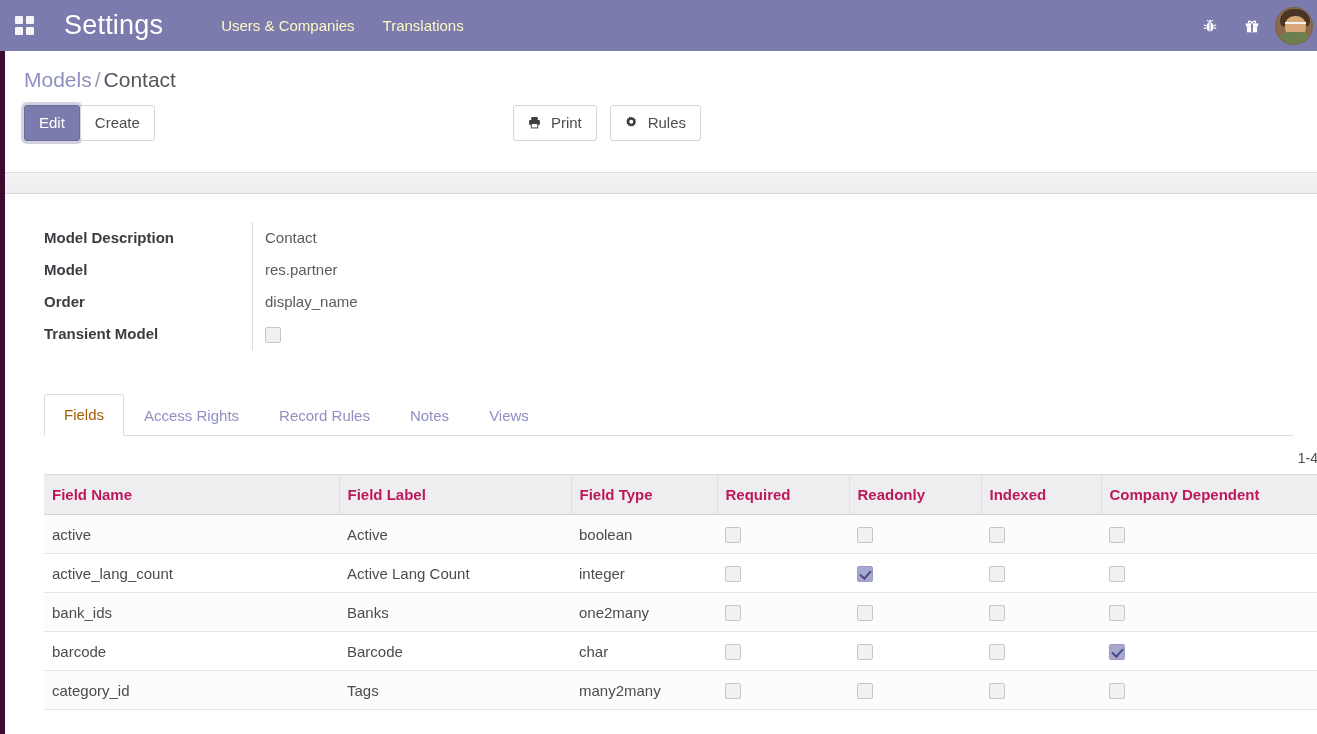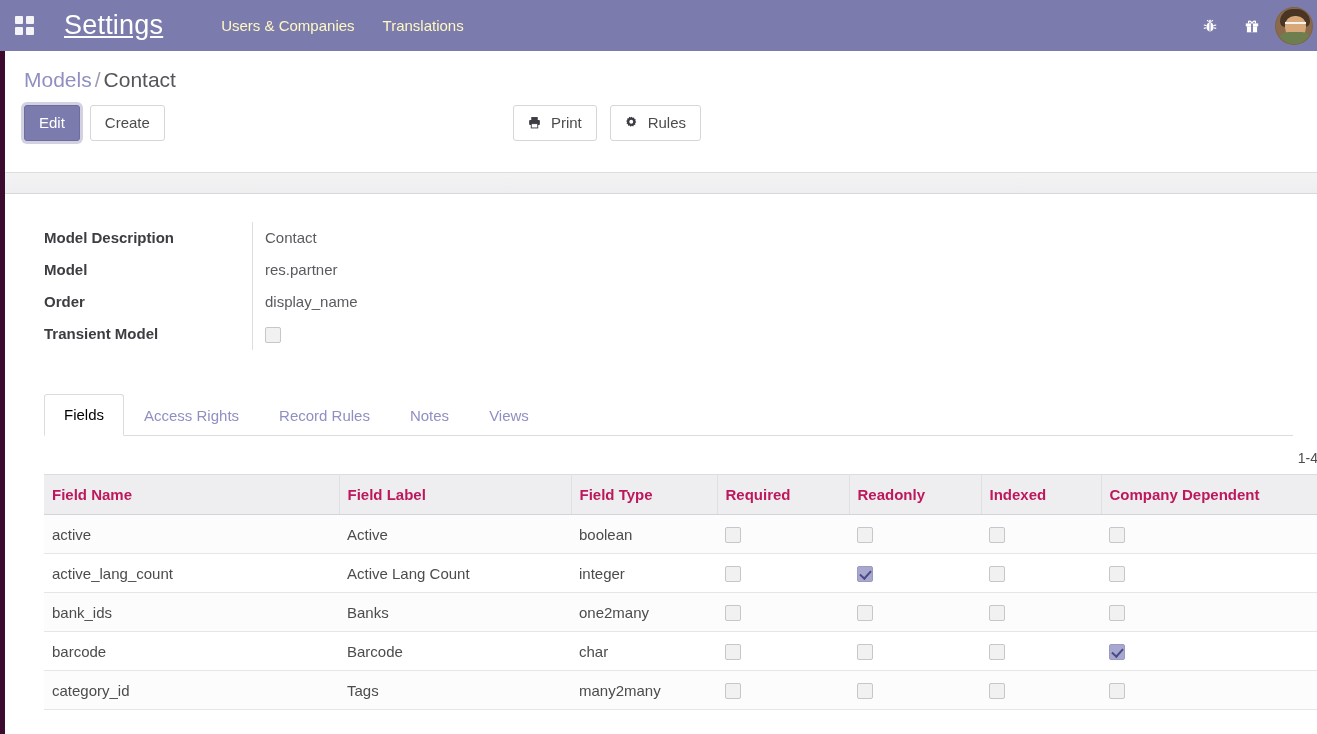--- a/index.html
+++ b/index.html
@@ -36,21 +36,21 @@
     width: 48px; height: 51px;
     display: flex; align-items: center; justify-content: center;
     cursor: pointer;
   }
   .grid-icon { width: 19px; height: 19px; display: grid;
     grid-template-columns: 1fr 1fr; grid-template-rows: 1fr 1fr; gap: 3px; }
   .grid-icon i { display:block; background:#f4f4f7; border-radius:1px; }
   .brand {
     font-size: 27px; color: #ffffff; font-weight: 400;
     letter-spacing: .2px; margin-left: 16px; margin-right: 44px;
-    white-space: nowrap; cursor: pointer; text-decoration: underline;
+    white-space: nowrap; cursor: pointer;
   }
   .nav-menus { display: flex; align-items: center; gap: 0; }
   .nav-menu {
     color: #fef9c3; font-size: 15px; padding: 15px 14px;
     white-space: nowrap; cursor: pointer;
   }
   .nav-right {
     margin-left: auto; display: flex; align-items: center;
     gap: 0; padding-right: 4px;
   }
@@ -105,21 +105,20 @@
     color: #4c4c4c;
     border-radius: 3px;
     cursor: pointer;
     white-space: nowrap;
   }
   .btn-primary-focus {
     background: #7c7bad;
     border: 1px solid #6d6c9c;
     color: #ffffff;
     box-shadow: 0 0 0 3px rgba(124,123,173,.35);
-    margin-right: 10px;
   }
   .btn-group-mid {
     position: absolute; left: 513px; top: 12px;
     display: flex; gap: 13px;
   }
   .btn .ic { margin-right: 6px; font-size: 14px; }
 
   
   .panel-strip {
     height: 21px;
@@ -193,21 +192,21 @@
     padding: 11px 19px 12px;
     color: #8f8fc2;
     cursor: pointer;
     border: 1px solid transparent;
     border-bottom: none;
     margin-bottom: -1px;
     border-radius: 3px 3px 0 0;
     white-space: nowrap;
   }
   .tab.active {
-    color: #000000;
+    color: #a16207;
     background: #ffffff;
     border-color: #dcdce0;
     border-bottom: 1px solid #ffffff;
   }
 
   
   .pager-row {
     display: flex; justify-content: flex-end;
     padding: 14px 0 8px 0;
     margin-right: -1px;

